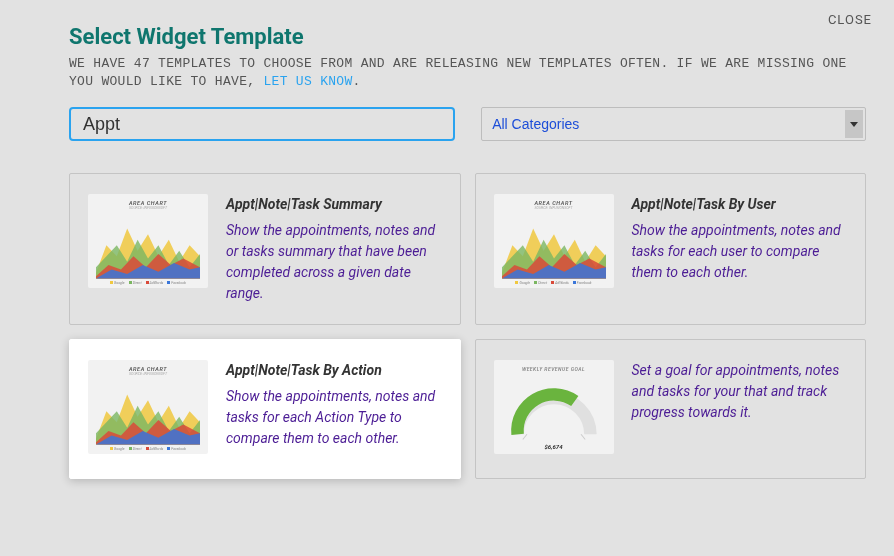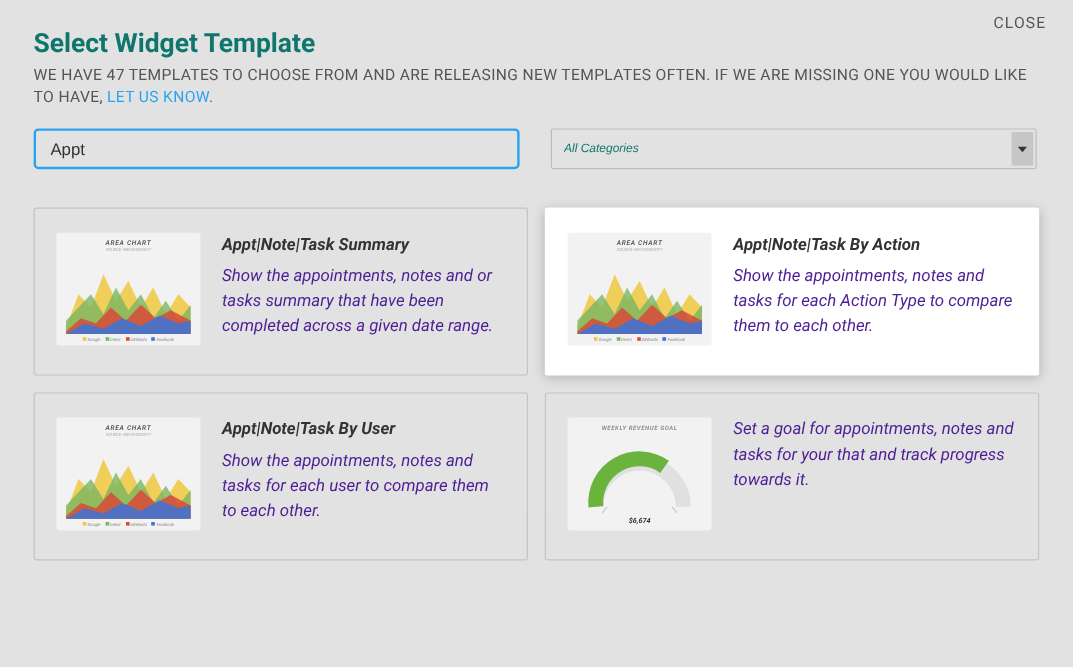--- a/index.html
+++ b/index.html
@@ -7,20 +7,21 @@
   font-family: -apple-system, BlinkMacSystemFont, "Segoe UI", Roboto, Arial, sans-serif;
   background: #e2e2e2;
   width: 894px;
   height: 556px;
   overflow: hidden;
   color: #333;
 }
 .modal {
   padding: 20px 28px;
   position: relative;
+  margin-left: 41px;
 }
 .close-btn {
   position: absolute;
   top: 12px;
   right: 22px;
   font-size: 13px;
   letter-spacing: 1px;
   color: #555;
   cursor: pointer;
   font-weight: 400;
@@ -31,56 +32,56 @@
   color: #0f766e;
   margin-bottom: 6px;
   margin-top: 4px;
 }
 .subtitle {
   font-size: 13px;
   color: #555;
   letter-spacing: .3px;
   line-height: 1.4;
   margin-bottom: 16px;
+  font-family: Liberation Mono, monospace;
 }
 .subtitle .link { color: #2aa3ef; cursor: pointer; }
 .controls {
   display: flex;
   gap: 26px;
   margin-bottom: 32px;
 }
 .search-input {
   width: 405px;
   height: 34px;
   border: 2px solid #2aa3ef;
   border-radius: 4px;
   padding: 0 12px;
-  font-size: 14px;
+  font-size: 18px;
   color: #333;
   outline: none;
   background: #e2e2e2;
 }
 .select-wrap {
   width: 405px;
   height: 34px;
   position: relative;
   background: #e2e2e2;
   border: 1px solid #bdbdbd;
   border-radius: 2px;
 }
 .select-wrap select {
   width: 100%;
   height: 100%;
   border: none;
   background: transparent;
   padding: 0 10px;
-  font-size: 10px;
-  color: #0f766e;
+  font-size: 14px;
+  color: #1d4ed8;
   appearance: none;
-  font-style: italic;
   -webkit-appearance: none;
 }
 .select-arrow {
   position: absolute;
   right: 2px;
   top: 2px;
   bottom: 2px;
   width: 18px;
   background: #c6c6c6;
   display: flex;
@@ -195,20 +196,45 @@
           <span><i style="background:#d94a3a"></i>AdWords</span>
           <span><i style="background:#3a76d9"></i>Facebook</span>
         </div>
       </div>
       <div class="card-body">
         <div class="card-title">Appt|Note|Task Summary</div>
         <div class="card-desc">Show the appointments, notes and or tasks summary that have been completed across a given date range.</div>
       </div>
     </div>
 
+    <div class="card">
+      <div class="thumb">
+        <div class="thumb-title">AREA CHART</div>
+        <div class="thumb-sub">SOURCE: INFUSIONSOFT</div>
+        <div class="area-chart" style="flex:1;">
+          <svg viewBox="0 0 100 60" preserveAspectRatio="none">
+            <polygon points="0,55 10,30 20,40 30,15 40,35 50,20 60,40 70,25 80,45 90,30 100,40 100,60 0,60" fill="#f0c840" opacity=".85"></polygon>
+            <polygon points="0,50 10,40 20,30 30,45 40,25 50,42 60,30 70,48 80,35 90,50 100,38 100,60 0,60" fill="#7bb661" opacity=".8"></polygon>
+            <polygon points="0,58 12,48 24,52 36,40 48,50 60,38 72,48 84,42 100,50 100,60 0,60" fill="#d94a3a" opacity=".85"></polygon>
+            <polygon points="0,60 15,52 30,56 45,48 60,54 75,46 90,52 100,50 100,60 0,60" fill="#3a76d9" opacity=".85"></polygon>
+          </svg>
+        </div>
+        <div class="thumb-legend">
+          <span><i style="background:#f0c840"></i>Google</span>
+          <span><i style="background:#7bb661"></i>Direct</span>
+          <span><i style="background:#d94a3a"></i>AdWords</span>
+          <span><i style="background:#3a76d9"></i>Facebook</span>
+        </div>
+      </div>
+      <div class="card-body">
+        <div class="card-title">Appt|Note|Task By User</div>
+        <div class="card-desc">Show the appointments, notes and tasks for each user to compare them to each other.</div>
+      </div>
+    </div>
+
     <div class="card selected">
       <div class="thumb">
         <div class="thumb-title">AREA CHART</div>
         <div class="thumb-sub">SOURCE: INFUSIONSOFT</div>
         <div class="area-chart" style="flex:1;">
           <svg viewBox="0 0 100 60" preserveAspectRatio="none">
             <polygon points="0,55 10,30 20,40 30,15 40,35 50,20 60,40 70,25 80,45 90,30 100,40 100,60 0,60" fill="#f0c840" opacity=".85"></polygon>
             <polygon points="0,50 10,40 20,30 30,45 40,25 50,42 60,30 70,48 80,35 90,50 100,38 100,60 0,60" fill="#7bb661" opacity=".8"></polygon>
             <polygon points="0,58 12,48 24,52 36,40 48,50 60,38 72,48 84,42 100,50 100,60 0,60" fill="#d94a3a" opacity=".85"></polygon>
             <polygon points="0,60 15,52 30,56 45,48 60,54 75,46 90,52 100,50 100,60 0,60" fill="#3a76d9" opacity=".85"></polygon>
@@ -221,45 +247,20 @@
           <span><i style="background:#3a76d9"></i>Facebook</span>
         </div>
       </div>
       <div class="card-body">
         <div class="card-title">Appt|Note|Task By Action</div>
         <div class="card-desc">Show the appointments, notes and tasks for each Action Type to compare them to each other.</div>
       </div>
     </div>
 
     <div class="card">
-      <div class="thumb">
-        <div class="thumb-title">AREA CHART</div>
-        <div class="thumb-sub">SOURCE: INFUSIONSOFT</div>
-        <div class="area-chart" style="flex:1;">
-          <svg viewBox="0 0 100 60" preserveAspectRatio="none">
-            <polygon points="0,55 10,30 20,40 30,15 40,35 50,20 60,40 70,25 80,45 90,30 100,40 100,60 0,60" fill="#f0c840" opacity=".85"></polygon>
-            <polygon points="0,50 10,40 20,30 30,45 40,25 50,42 60,30 70,48 80,35 90,50 100,38 100,60 0,60" fill="#7bb661" opacity=".8"></polygon>
-            <polygon points="0,58 12,48 24,52 36,40 48,50 60,38 72,48 84,42 100,50 100,60 0,60" fill="#d94a3a" opacity=".85"></polygon>
-            <polygon points="0,60 15,52 30,56 45,48 60,54 75,46 90,52 100,50 100,60 0,60" fill="#3a76d9" opacity=".85"></polygon>
-          </svg>
-        </div>
-        <div class="thumb-legend">
-          <span><i style="background:#f0c840"></i>Google</span>
-          <span><i style="background:#7bb661"></i>Direct</span>
-          <span><i style="background:#d94a3a"></i>AdWords</span>
-          <span><i style="background:#3a76d9"></i>Facebook</span>
-        </div>
-      </div>
-      <div class="card-body">
-        <div class="card-title">Appt|Note|Task By User</div>
-        <div class="card-desc">Show the appointments, notes and tasks for each user to compare them to each other.</div>
-      </div>
-    </div>
-
-    <div class="card">
       <div class="thumb gauge-thumb">
         <div class="thumb-title">WEEKLY REVENUE GOAL</div>
         <div class="gauge-chart" style="flex:1; width:100%;">
           <svg viewBox="0 0 100 60">
             <path d="M 15 50 A 35 35 0 0 1 85 50" stroke="#e0e0e0" stroke-width="12" fill="none"></path>
             <path d="M 15 50 A 35 35 0 0 1 70 18" stroke="#6ab43e" stroke-width="12" fill="none"></path>
             <line x1="20" y1="55" x2="24" y2="50" stroke="#ccc" stroke-width="1"></line>
             <line x1="80" y1="55" x2="76" y2="50" stroke="#ccc" stroke-width="1"></line>
           </svg>
         </div>

